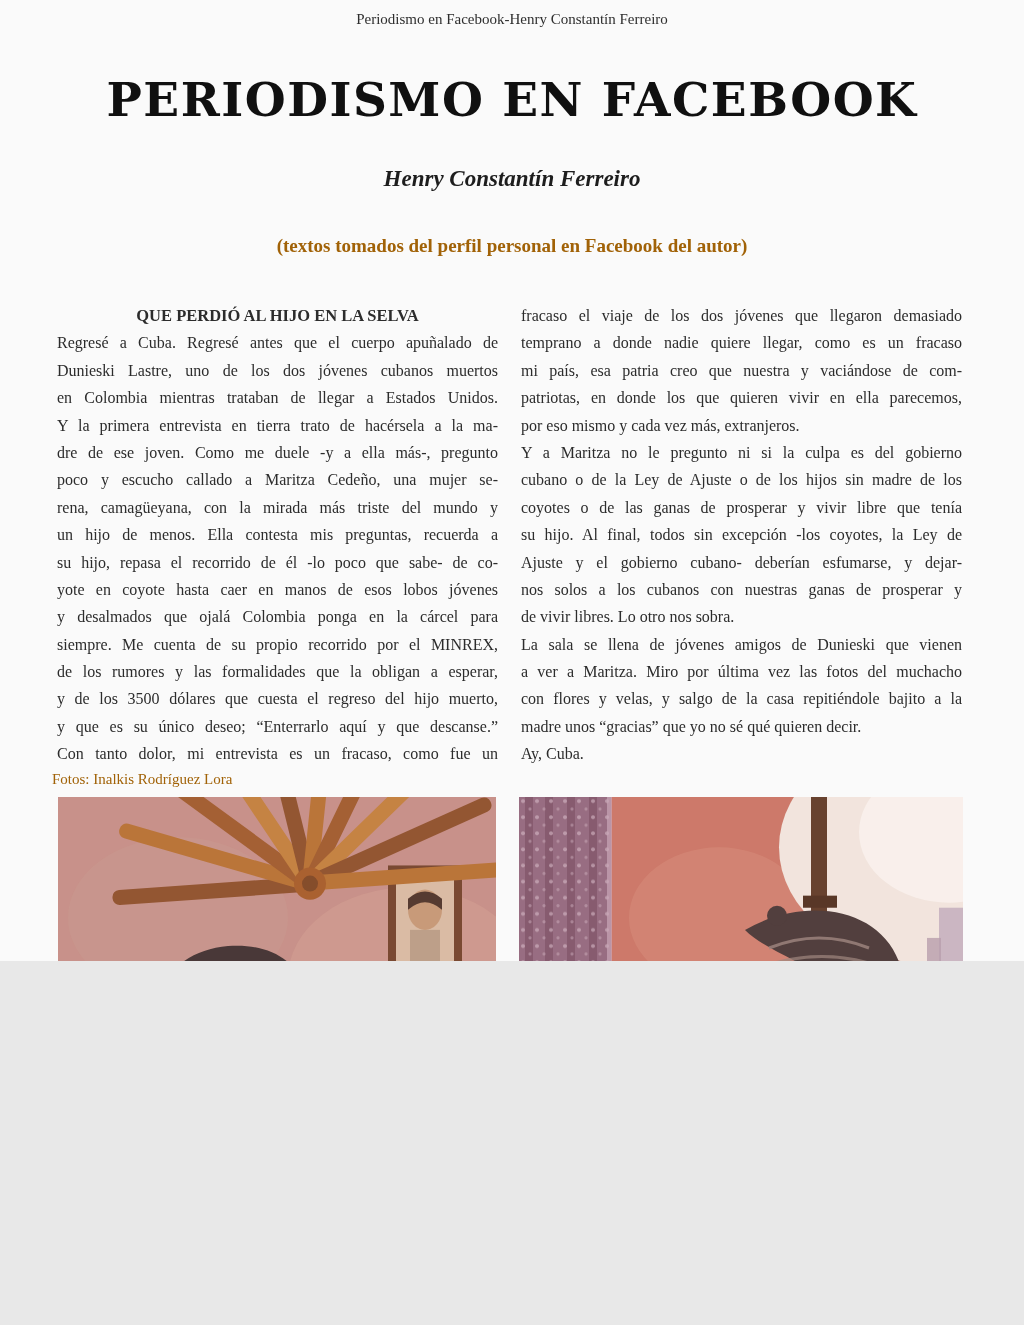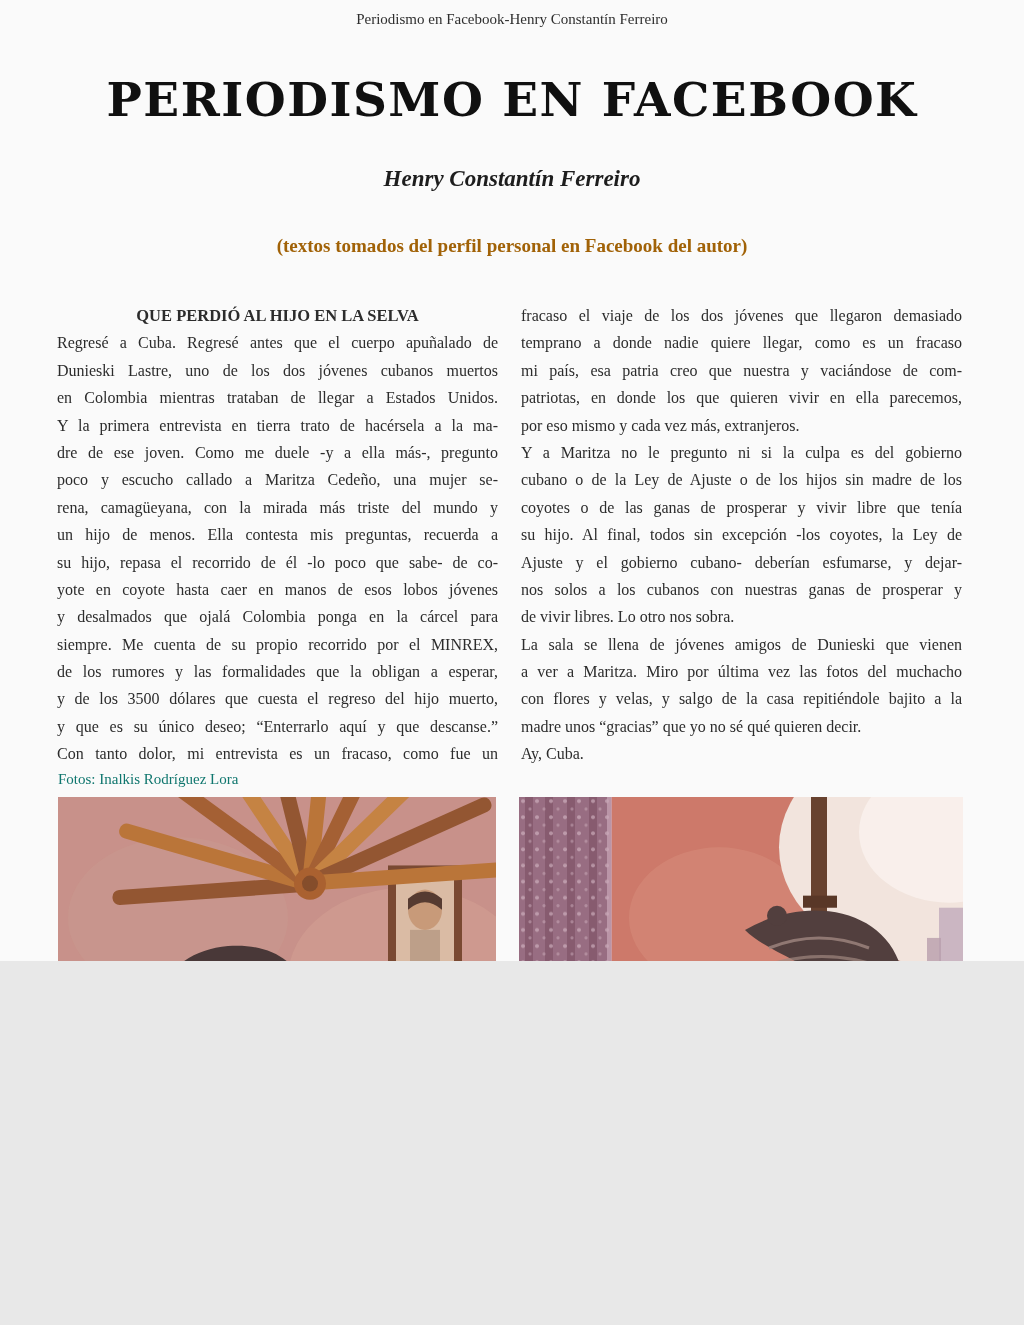--- a/index.html
+++ b/index.html
@@ -24,21 +24,21 @@
   }
   .subtitle {
     position:absolute; top:235px; left:0; right:0;
     text-align:center; font-weight:700; font-size:19px; color:#a16207;
   }
   .columns { position:absolute; top:302px; left:57px; display:flex; gap:23px; }
   .col { width:441px; font-size:16px; line-height:27.4px; color:#2c2c2c; }
   .col-heading { font-weight:700; text-align:center; font-size:16.5px; line-height:27.4px; }
   .line { text-align:justify; text-align-last:justify; height:27.4px; overflow:hidden; }
   .line.pend { text-align-last:left; }
-  .photo-caption { position:absolute; top:771px; left:58px; font-size:15px; color:#0f766e; }
+  .photo-caption { position:absolute; top:771px; left:52px; font-size:15px; color:#a16207; }
   .photos { position:absolute; top:797px; left:58px; display:flex; gap:23px; }
   .photo { height:455px; }
   .photo svg { display:block; width:100%; height:100%; }
   .photo-left  { width:438px; }
   .photo-right { width:444px; }
   .footer-pub {
     position:absolute; top:1260px; left:0; right:0;
     text-align:center; font-size:17px; color:#222;
   }
   .page-number {

